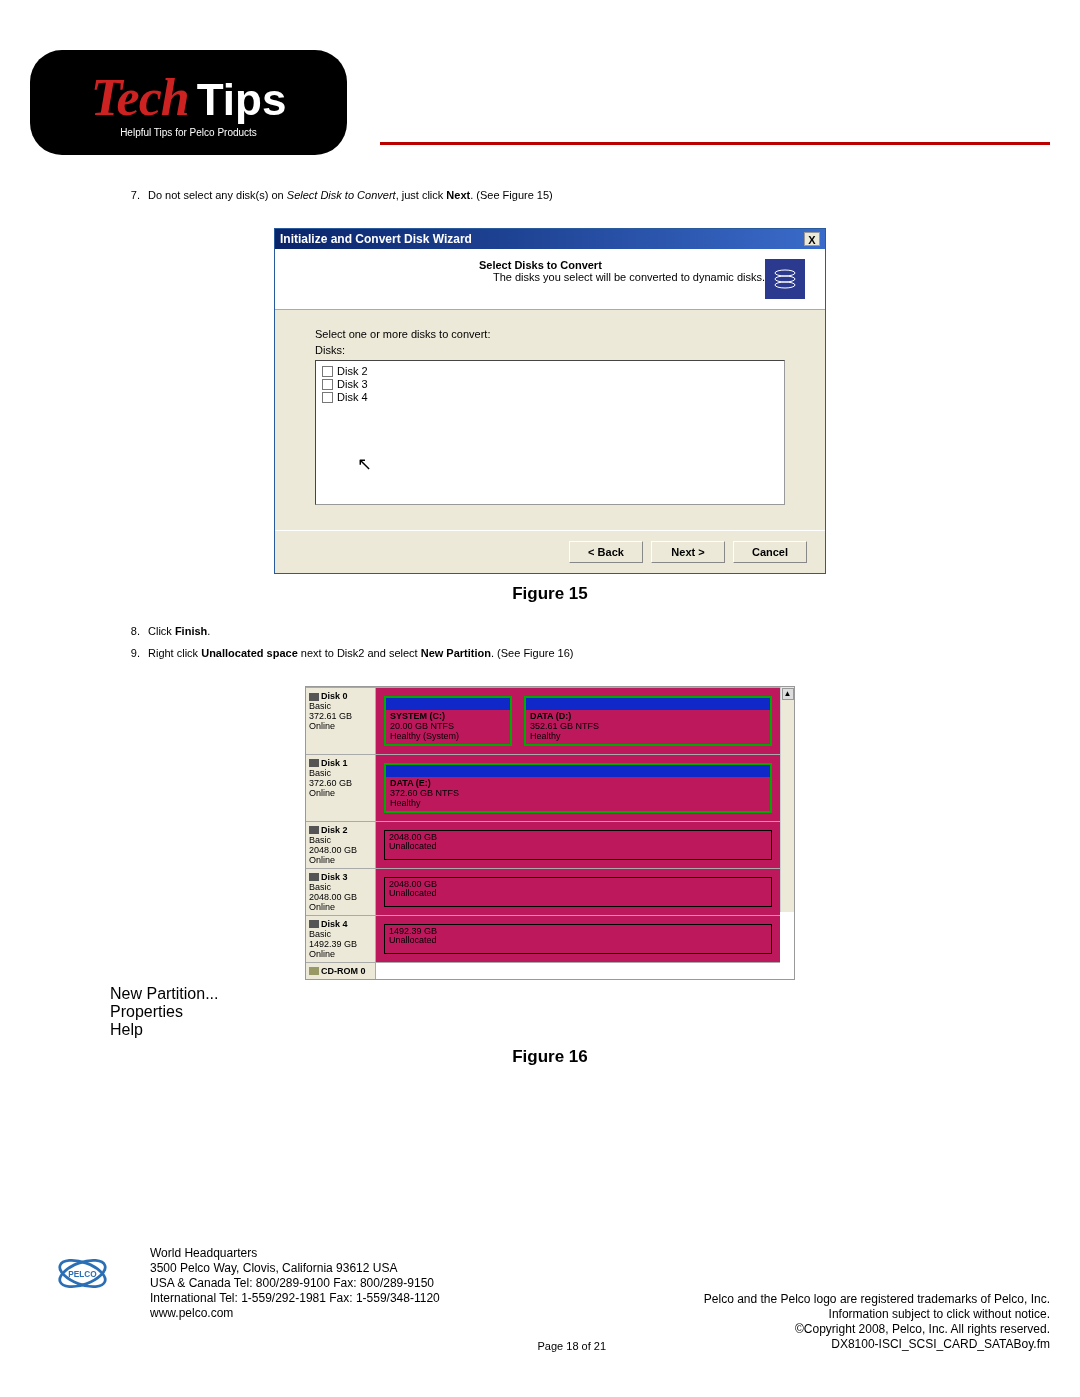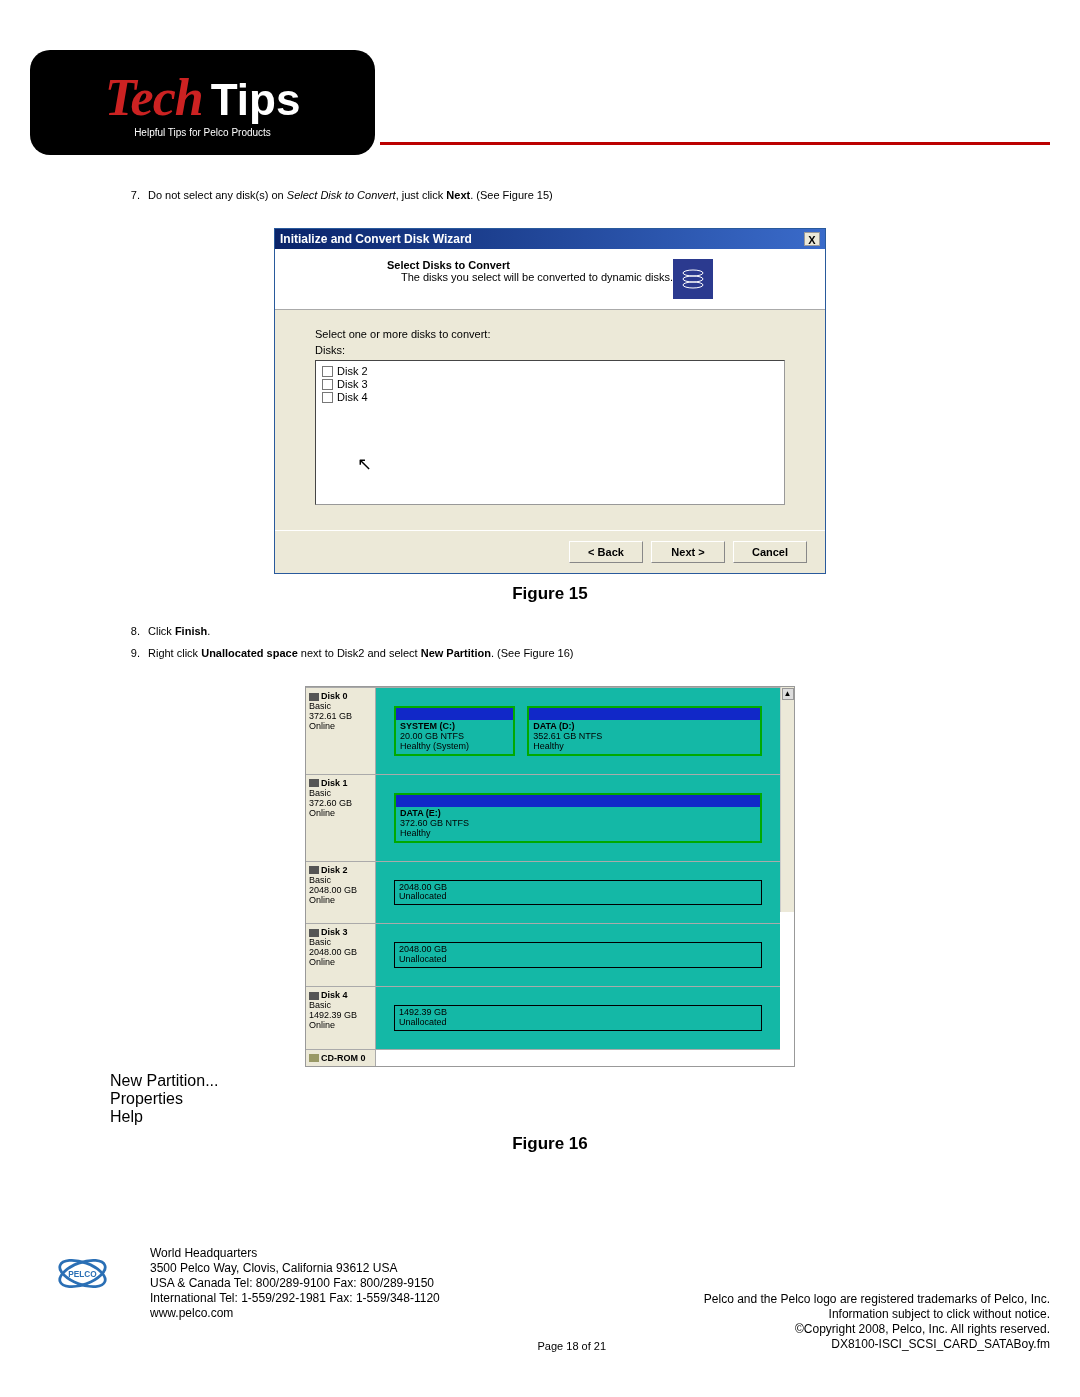--- a/index.html
+++ b/index.html
@@ -1,21 +1,21 @@
 <!DOCTYPE html>
 <html><head>
 <meta charset="utf-8">
 <style>
   * { box-sizing: border-box; margin: 0; padding: 0; }
   body { width: 1080px; height: 1397px; background: #fff; font-family: Arial, Helvetica, sans-serif; color: #000; position: relative; }
 
   
   .header-logo {
-    position: absolute; left: 30px; top: 50px; width: 345px; height: 105px;
-    background: #000; border-radius: 20px; display: flex; flex-direction: column; align-items: center; justify-content: center;
+    position: absolute; left: 30px; top: 50px; width: 317px; height: 105px;
+    background: #000; border-radius: 32px; display: flex; flex-direction: column; align-items: center; justify-content: center;
   }
   .header-logo .row1 { display: flex; align-items: baseline; }
   .header-logo .tech { font-family: Georgia, 'Times New Roman', serif; font-style: italic; font-weight: bold; color: #c22; font-size: 52px; letter-spacing: -1px; }
   .header-logo .tips { font-family: Arial, sans-serif; font-weight: bold; color: #fff; font-size: 44px; margin-left: 8px; }
   .header-logo .row2 { color: #fff; font-size: 10px; font-weight: normal; margin-top: 0; }
   .header-rule { position: absolute; left: 380px; right: 30px; top: 142px; height: 3px; background: #b00; }
 
   
   .content { position: absolute; left: 110px; top: 188px; width: 880px; }
   .content ol { list-style: none; }
@@ -26,21 +26,21 @@
 
   
   .dialog {
     width: 552px; margin: 25px auto 10px auto; border: 1px solid #295a9c; background: #ece9d8; font-size: 11px;
   }
   .dialog .titlebar {
     background: linear-gradient(to right, #0a246a, #3a6bca); color: #fff; font-weight: bold; font-size: 12px;
     padding: 3px 5px; display: flex; justify-content: space-between; align-items: center;
   }
   .dialog .titlebar .close-x { width: 16px; height: 14px; background: #ece9d8; color: #000; text-align: center; line-height: 14px; font-family: Arial; font-weight: bold; font-size: 11px; border: 1px solid #999; }
-  .dialog .subhead { background: #fff; padding: 10px 20px; display: flex; justify-content: center; border-bottom: 1px solid #aaa; }
+  .dialog .subhead { background: #fff; padding: 10px 20px; display: flex; justify-content: flex-end; border-bottom: 1px solid #aaa; }
   .dialog .subhead .txt { font-size: 11px; }
   .dialog .subhead .txt .h { font-weight: bold; }
   .dialog .subhead .ico { width: 40px; height: 40px; background: #2b3a8f; display: flex; align-items: center; justify-content: center; color: #fff; font-size: 24px; }
   .dialog .body { padding: 18px 40px 25px 40px; }
   .dialog .body .lbl { margin-bottom: 4px; }
   .dialog .body .listbox { background: #fff; border: 1px inset #999; height: 145px; padding: 3px 6px; }
   .dialog .body .listbox .row { display: flex; align-items: center; margin: 1px 0; }
   .dialog .body .listbox .cb { width: 11px; height: 11px; border: 1px solid #777; margin-right: 4px; background: #fff; }
   .dialog .body .listbox .cursor { margin-left: 35px; margin-top: 50px; font-size: 18px; }
   .dialog .btnrow { border-top: 1px solid #fff; padding: 10px 18px; display: flex; justify-content: flex-end; gap: 8px; }
@@ -52,21 +52,21 @@
   .diskmgr {
     width: 490px; margin: 25px auto 5px auto; background: #fff; border: 1px solid #999; font-size: 9px;
   }
   .diskmgr .scrollbar { float: right; width: 14px; height: 225px; background: #ece9d8; border-left: 1px solid #ccc; display: flex; flex-direction: column; align-items: center; }
   .diskmgr .scrollbar .arrow { width: 12px; height: 12px; background: #ddd; border: 1px solid #999; margin: 1px; font-size: 8px; text-align: center; line-height: 10px; }
   .diskmgr .rows { margin-right: 14px; }
   .diskmgr .drow { display: flex; border-top: 1px solid #aaa; min-height: 40px; }
   .diskmgr .dlabel { width: 70px; background: #ece9d8; padding: 3px 3px; border-right: 1px solid #aaa; }
   .diskmgr .dlabel .icon { display: inline-block; width: 10px; height: 8px; background: #555; margin-right: 2px; vertical-align: middle; }
   .diskmgr .dlabel b { font-size: 9px; }
-  .diskmgr .dparts { flex: 1; display: flex; padding: 18px; gap: 12px; background: #14b8a6; }
+  .diskmgr .dparts { flex: 1; display: flex; padding: 8px; gap: 12px; background: #be185d; }
   .diskmgr .part { border: 1px solid #000; padding: 2px 4px; line-height: 1.1; }
   .diskmgr .part.green { border: 2px solid #0a0; }
   .diskmgr .part .blue-strip { height: 12px; background: #1128c8; margin: -2px -4px 2px -4px; }
   .dm-wrap { position: relative; }
 
   
   .footer { position: absolute; left: 55px; right: 30px; bottom: 45px; display: flex; justify-content: space-between; align-items: flex-start; font-size: 12px; }
   .footer .pelco-logo { width: 55px; height: 55px; margin-right: 40px; }
   .footer .left-block { display: flex; align-items: flex-start; }
   .footer .addr { line-height: 1.25; }

